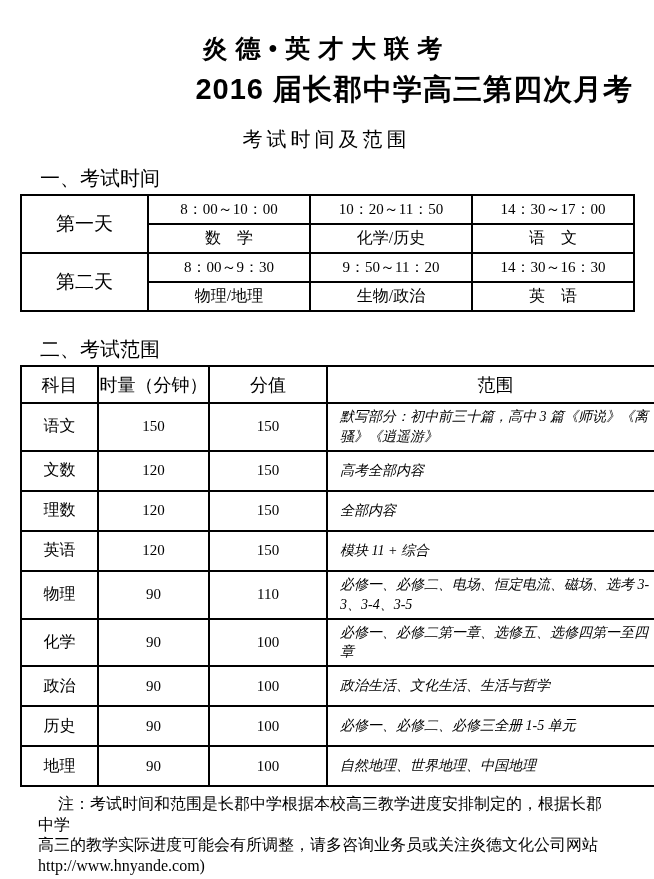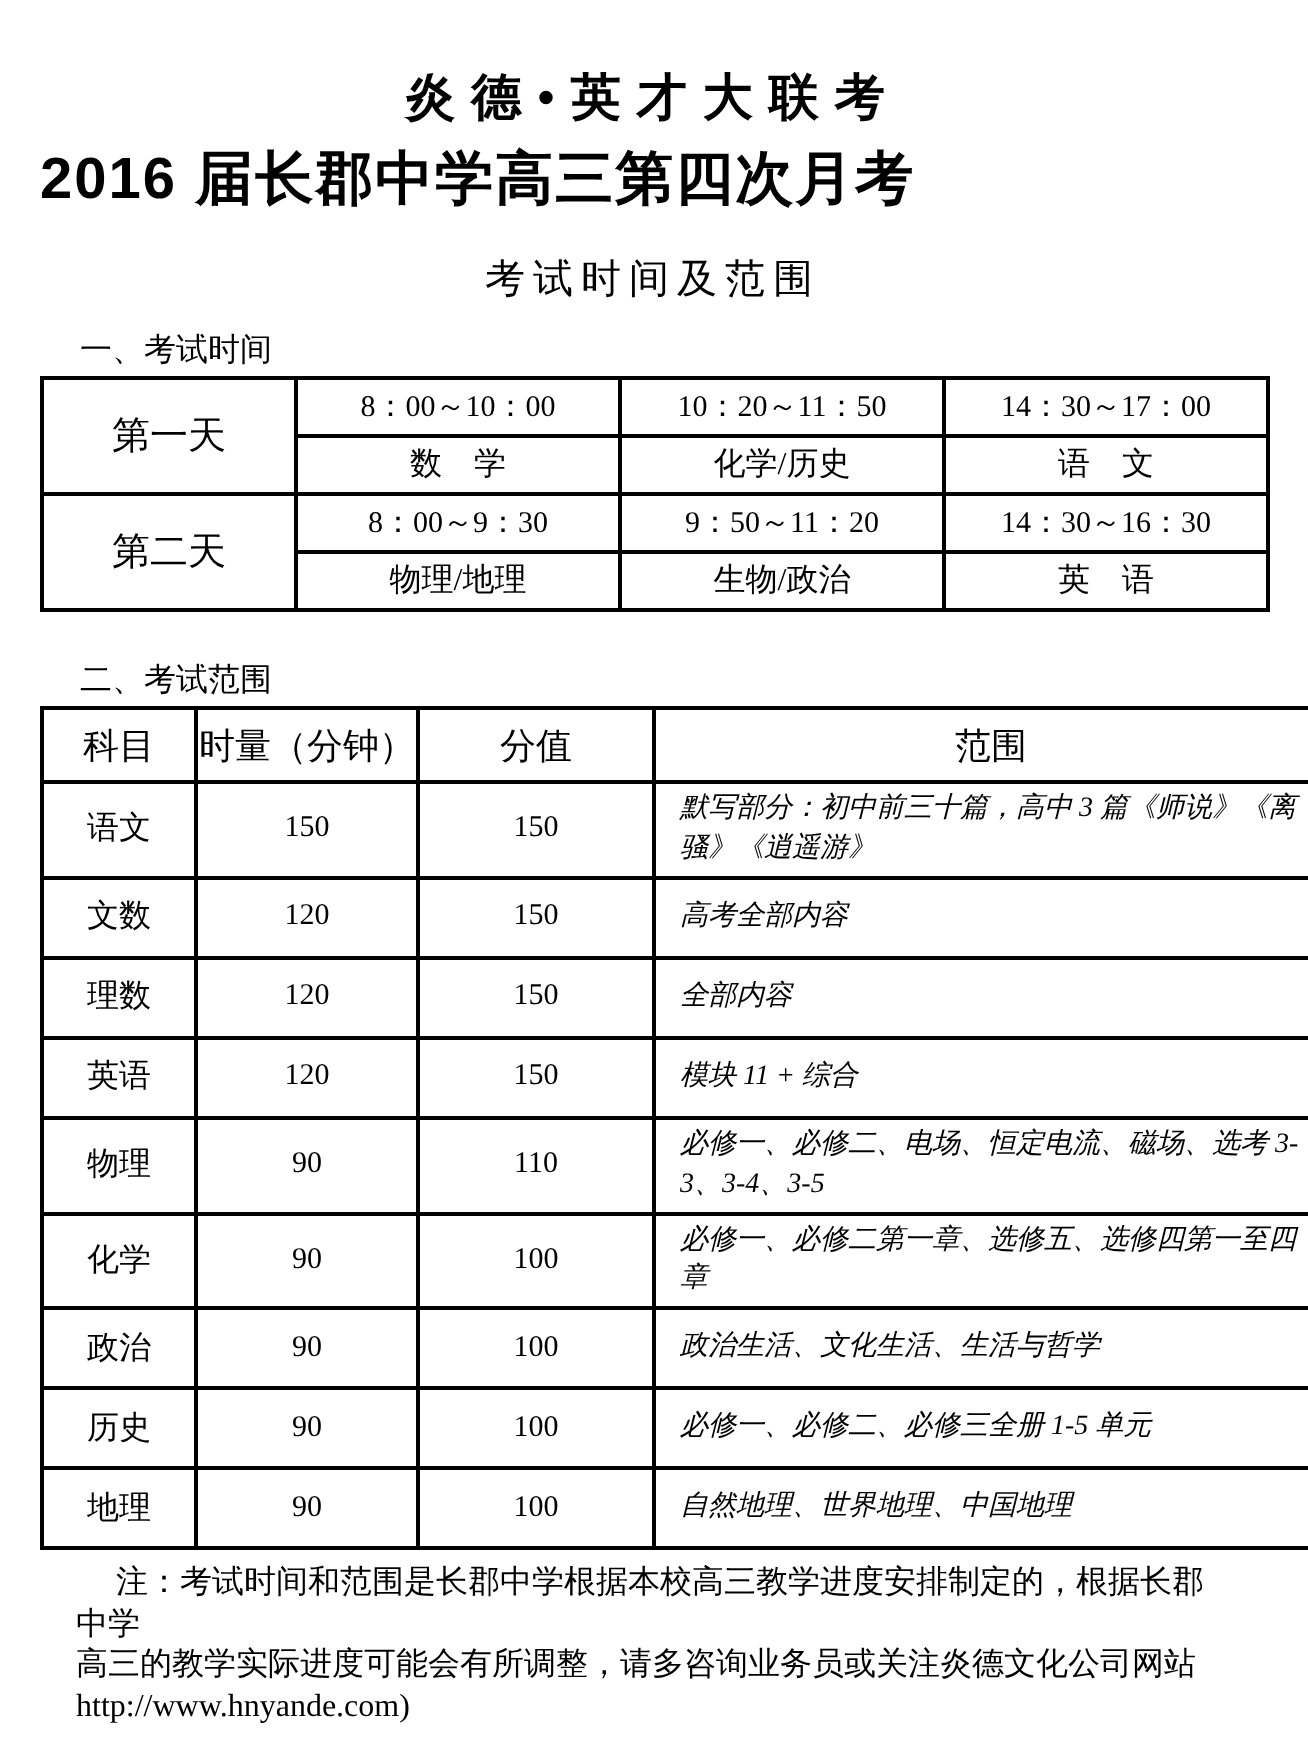--- a/index.html
+++ b/index.html
@@ -14,39 +14,39 @@
 
   
   .brand {
     text-align: center;
     font-size: 25px;
     font-weight: 700;
     letter-spacing: 8px;
     font-family: "Liberation Serif", serif;
   }
   .doc-title {
-    text-align: left;
+    text-align: right;
     font-size: 29px;
     font-weight: bold;
     letter-spacing: 1px;
     font-family: "Liberation Sans", sans-serif;
     margin-top: 5px;
   }
   .doc-subtitle {
     text-align: center;
     font-size: 20px;
     letter-spacing: 4px;
     margin-top: 16px;
     font-family: "Liberation Serif", serif;
   }
 
   
   .sec-heading {
     font-family: "Liberation Sans", sans-serif;
-    font-size: 16px;
+    font-size: 20px;
     margin: 12px 0 2px 20px;
   }
   .sec-heading.second { margin-top: 24px; }
 
   
   table {
     border-collapse: collapse;
     table-layout: fixed;
     width: 613px;
   }

